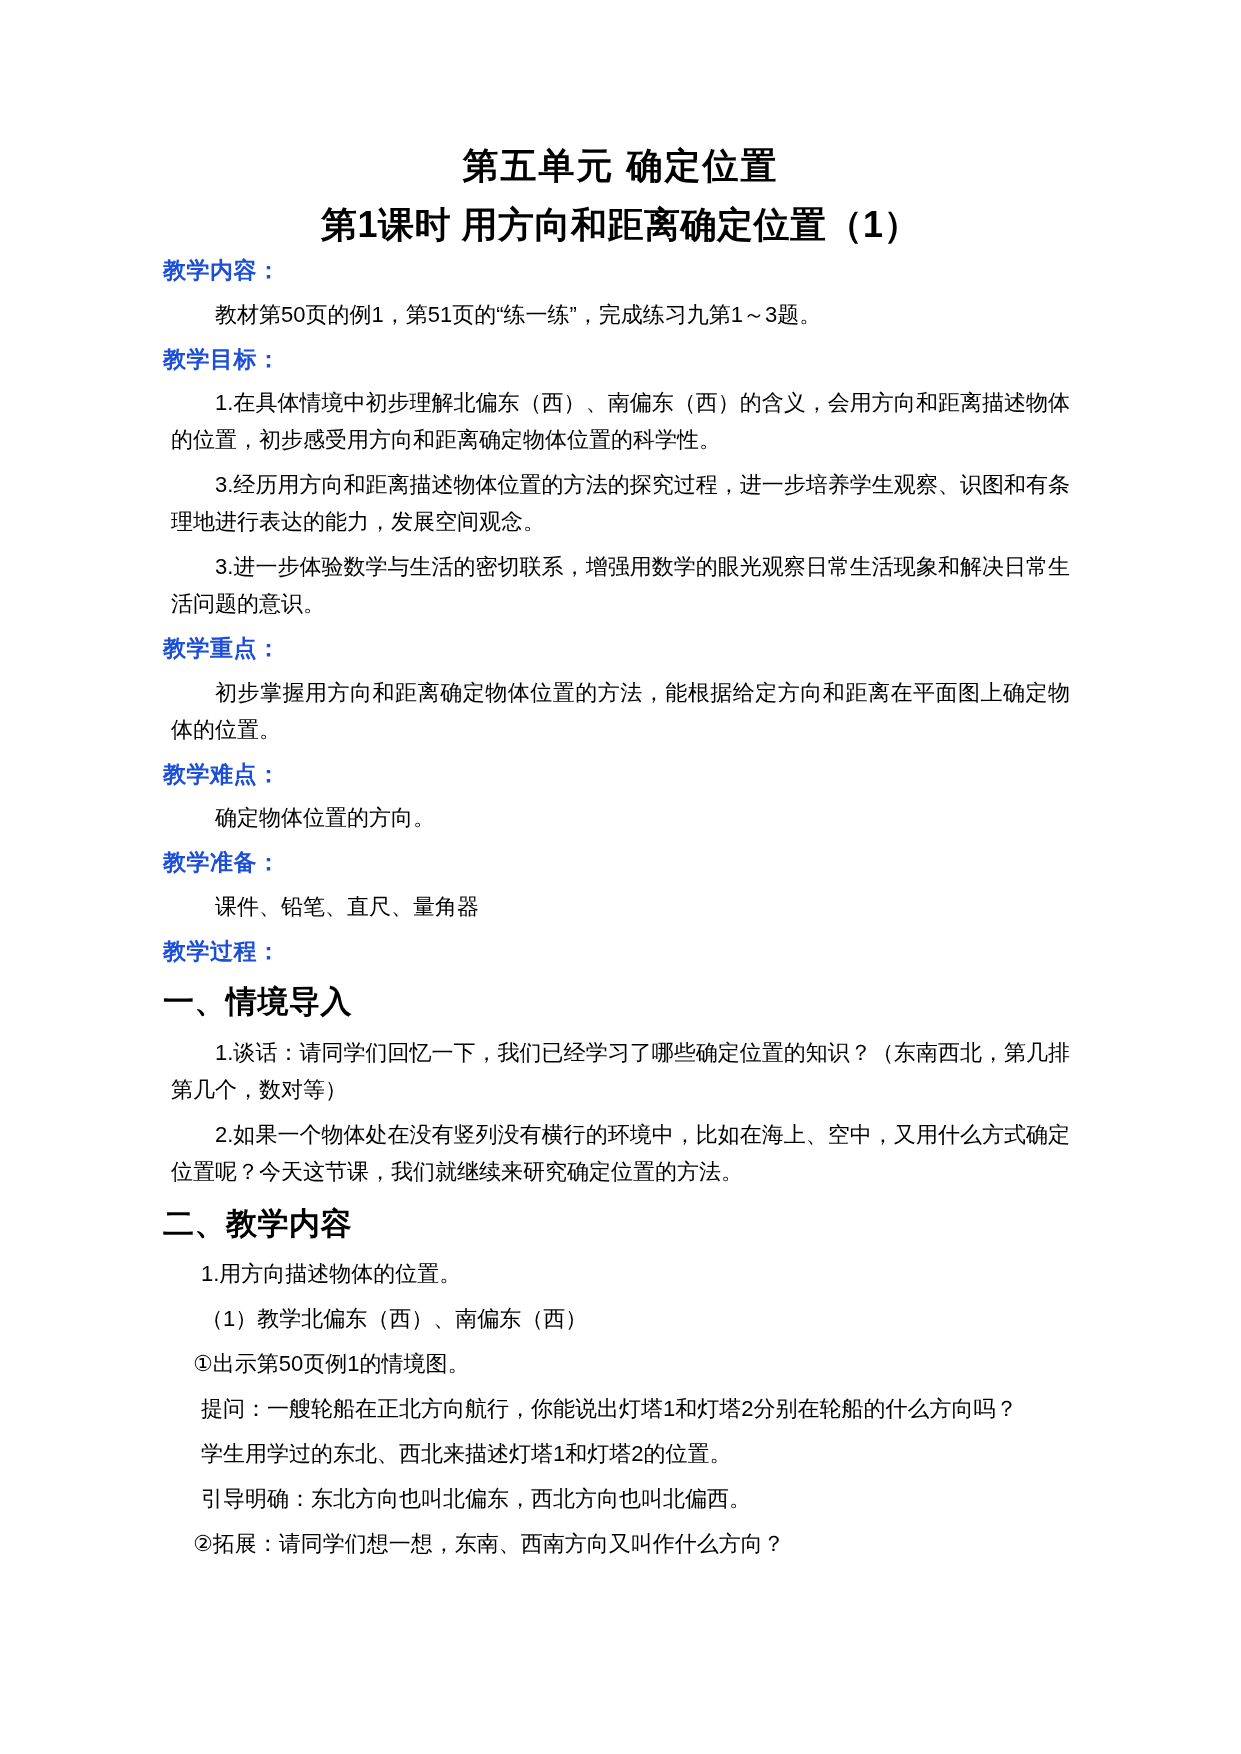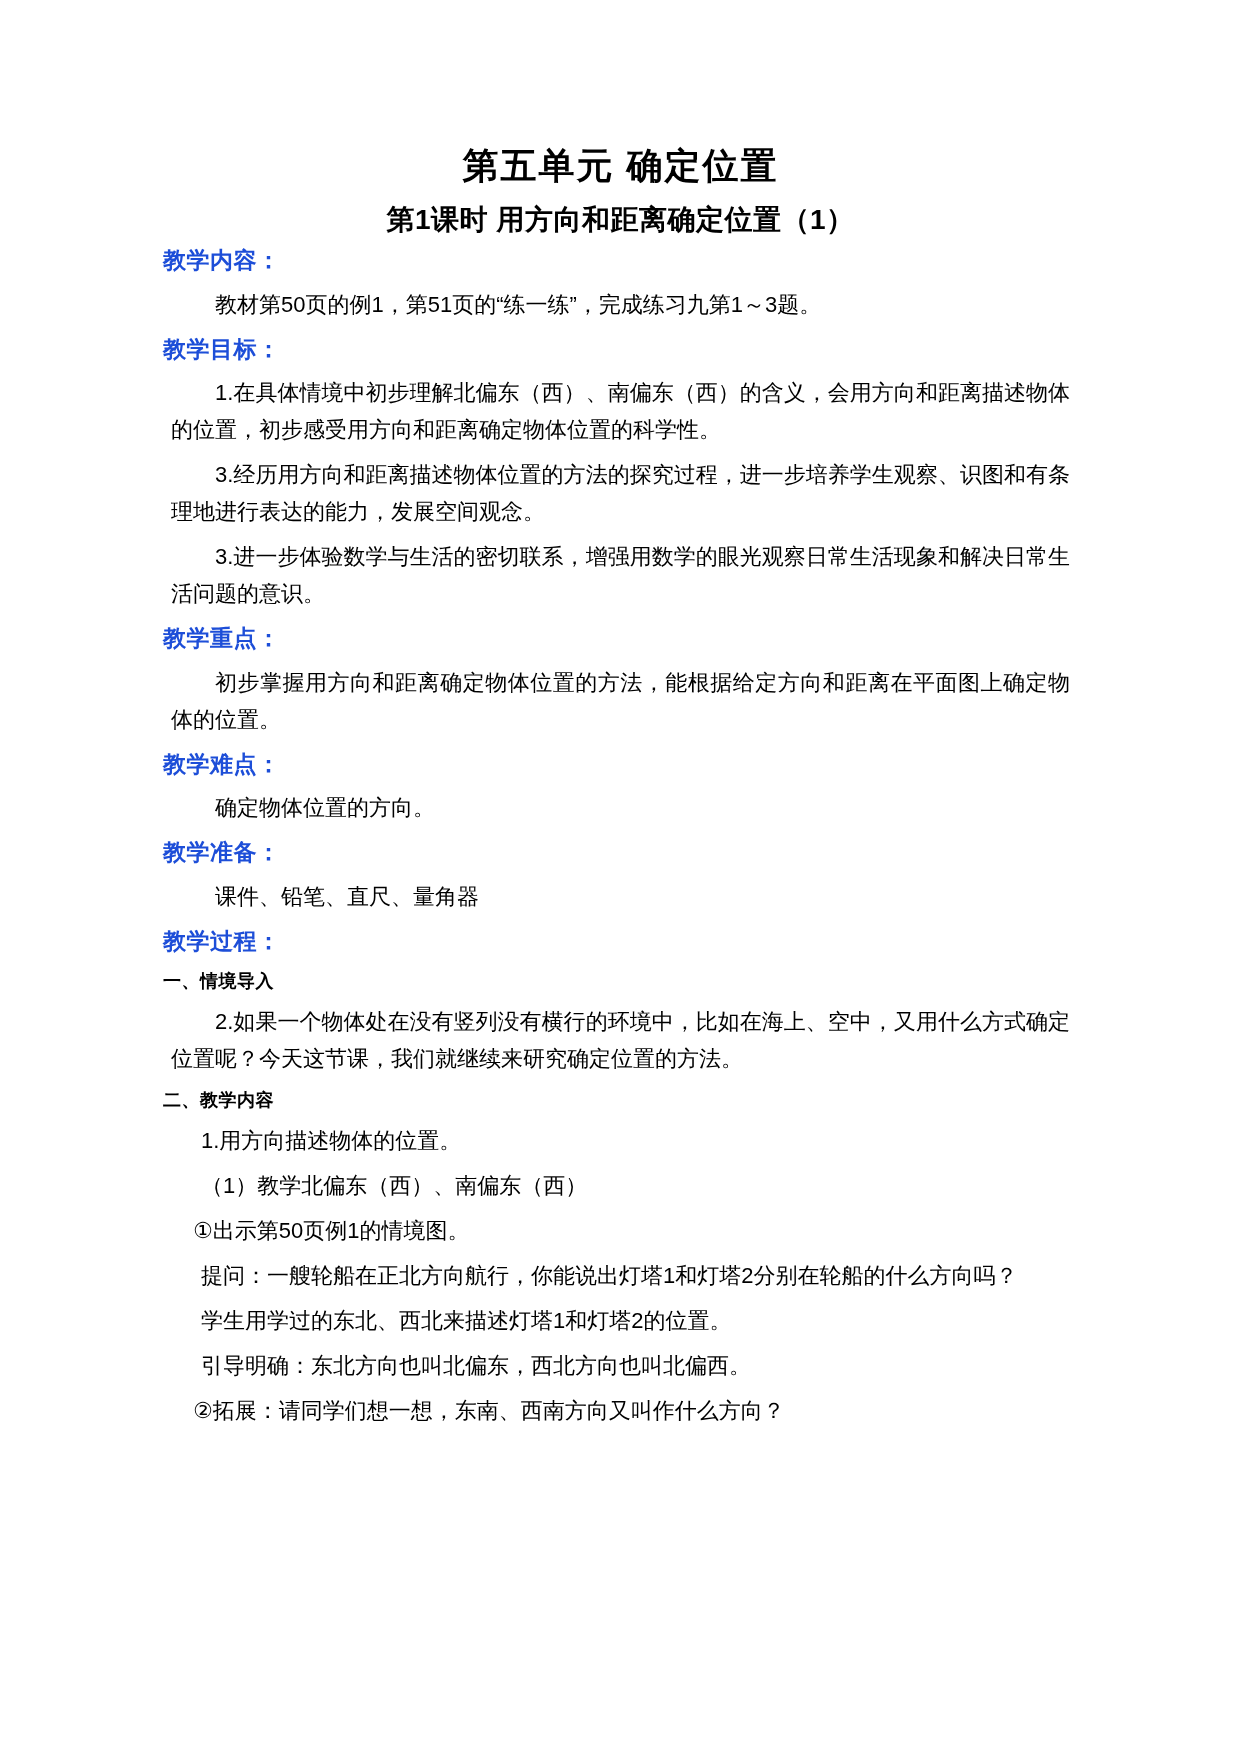--- a/index.html
+++ b/index.html
@@ -34,21 +34,21 @@
     font-size: 36px;
     font-weight: bold;
     letter-spacing: 2px;
     margin: 0;
     padding-top: 143px;
     line-height: 1.25;
     color: #000;
   }
   .doc-subtitle {
     text-align: center;
-    font-size: 28px;
+    font-size: 36px;
     font-weight: bold;
     letter-spacing: 0.5px;
     margin: 0;
     padding-top: 14px;
     line-height: 1.25;
     color: #000;
   }
 
   
   .red-head {
@@ -57,21 +57,21 @@
     font-size: 23px;
     line-height: 1.55;
     margin: 6px 0 0 0;
     letter-spacing: 0.5px;
   }
 
   
   .black-head {
     color: #000000;
     font-weight: bold;
-    font-size: 18px;
+    font-size: 31px;
     line-height: 1.6;
     margin: 8px 0 0 0;
     letter-spacing: 0.5px;
   }
 
   
   .para {
     font-size: 22px;
     line-height: 1.68;
     margin: 8px;
@@ -109,20 +109,21 @@
 
     <div class="red-head">教学难点：</div>
     <p class="para">确定物体位置的方向。</p>
 
     <div class="red-head">教学准备：</div>
     <p class="para">课件、铅笔、直尺、量角器</p>
 
     <div class="red-head">教学过程：</div>
 
     <div class="black-head">一、情境导入</div>
+    <p class="para">1.谈话：请同学们回忆一下，我们已经学习了哪些确定位置的知识？（东南西北，第几排第几个，数对等）</p>
     <p class="para">2.如果一个物体处在没有竖列没有横行的环境中，比如在海上、空中，又用什么方式确定位置呢？今天这节课，我们就继续来研究确定位置的方法。</p>
 
     <div class="black-head">二、教学内容</div>
     <p class="para tight">1.用方向描述物体的位置。</p>
     <p class="para tight">（1）教学北偏东（西）、南偏东（西）</p>
     <p class="para no-indent">①出示第50页例1的情境图。</p>
     <p class="para tight">提问：一艘轮船在正北方向航行，你能说出灯塔1和灯塔2分别在轮船的什么方向吗？</p>
     <p class="para tight">学生用学过的东北、西北来描述灯塔1和灯塔2的位置。</p>
     <p class="para tight">引导明确：东北方向也叫北偏东，西北方向也叫北偏西。</p>
     <p class="para no-indent">②拓展：请同学们想一想，东南、西南方向又叫作什么方向？</p>

